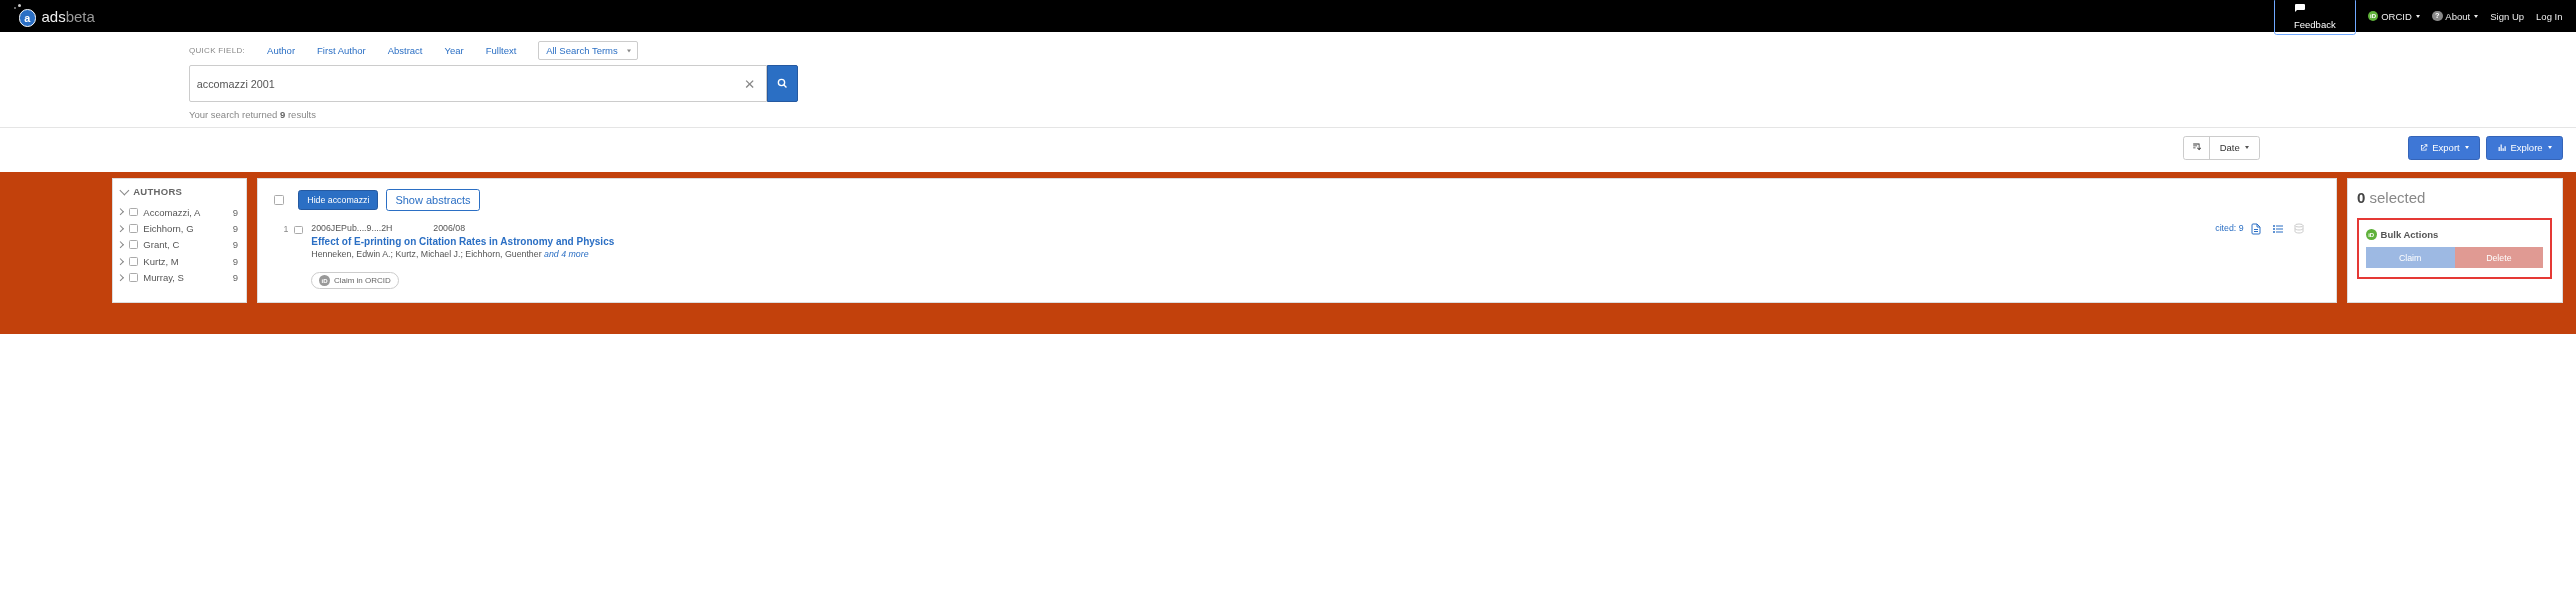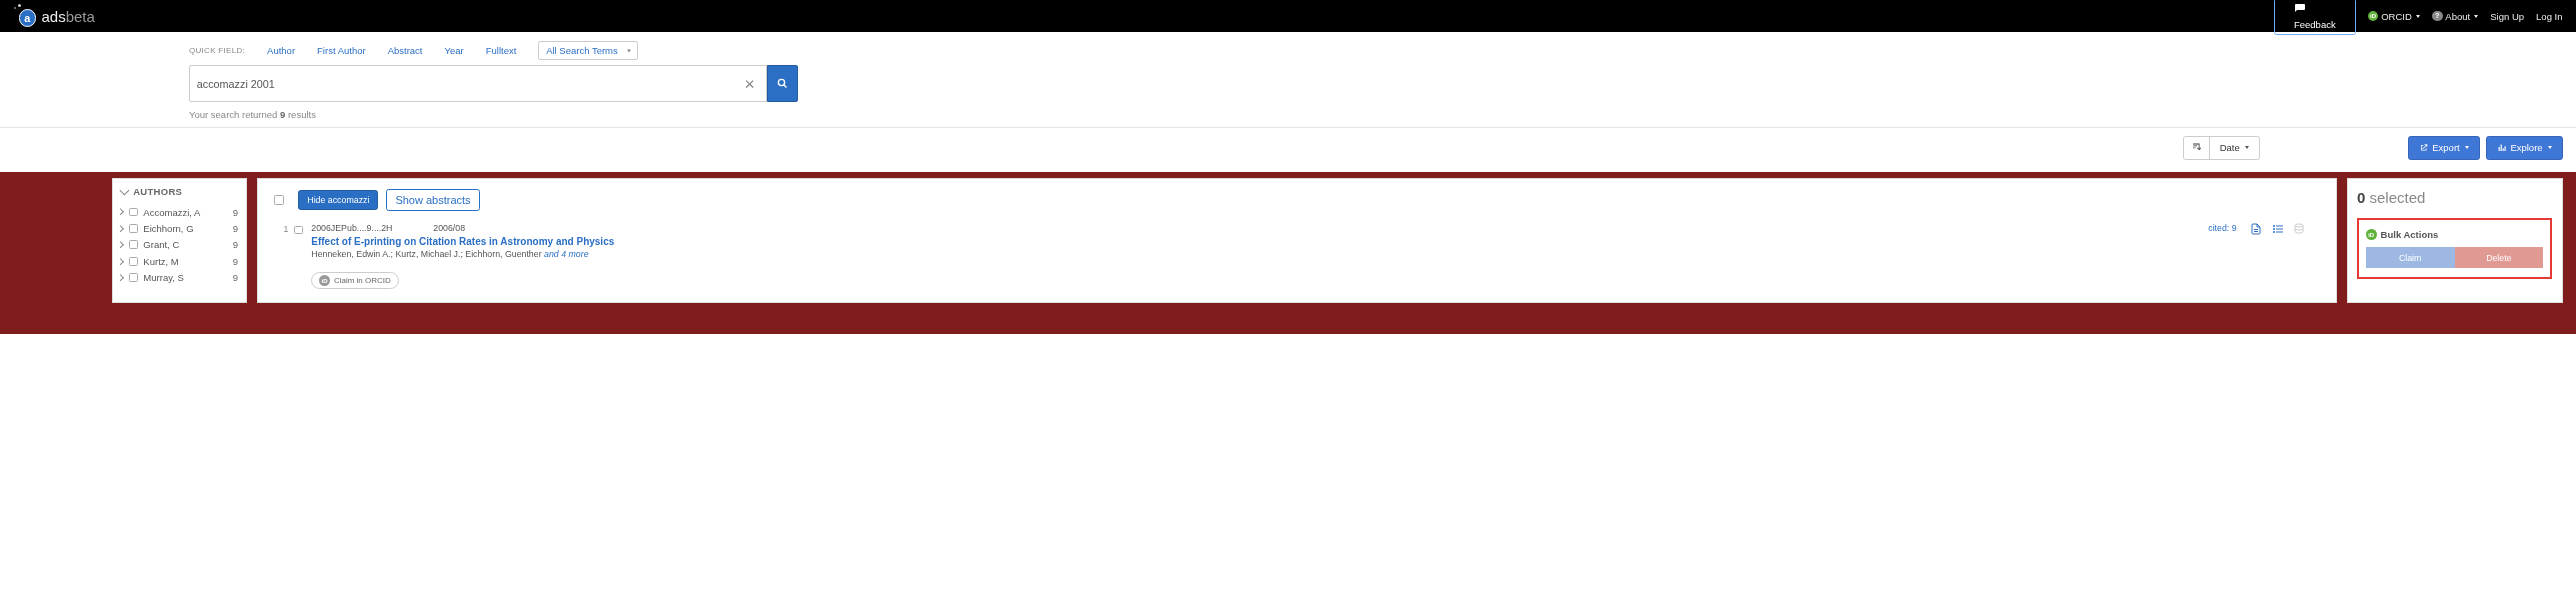--- a/index.html
+++ b/index.html
@@ -43,21 +43,21 @@
 
 
 .toolbar-row { display:flex; align-items:center; padding:8px 13.5px 12px; gap:6.8px; }
 .toolbar-spacer { flex:1; }
 .sort-group { display:flex; border:0.7px solid #ccc; border-radius:2.7px; overflow:hidden; }
 .sort-icon-btn { padding:5.4px 8px; border-right:0.7px solid #ccc; cursor:pointer; }
 .sort-label-btn { padding:5.4px 9.5px; cursor:pointer; display:flex; align-items:center; gap:4px; }
 .blue-btn { background:#3e77d6; color:#fff; padding:5.4px 9.5px; border-radius:2.7px; cursor:pointer; display:flex; align-items:center; gap:4px; border:0.7px solid #3564b8; }
 
 
-.body-bg { background:#7f1d1d; padding-top:6.8px; min-height:162px; }
+.body-bg { background:#c2410c; padding-top:6.8px; min-height:162px; }
 .body-grid { display:grid; grid-template-columns: 135px 1fr 216px; gap:9.5px; margin:0 13.5px; margin-left: 112px; }
 
 
 .authors-panel { background:#fff; border:0.7px solid #ddd; }
 .authors-header { padding:6.8px 8px; display:flex; align-items:center; gap:5.4px; color:#666; font-variant:small-caps; letter-spacing:0.3px; font-weight:bold; }
 .chev-down { display:inline-block; width:6.8px; height:6.8px; border-right:1.4px solid #888; border-bottom:1.4px solid #888; transform:rotate(45deg); margin-top:-2.7px; }
 .chev-right { display:inline-block; width:5.4px; height:5.4px; border-right:1.4px solid #888; border-bottom:1.4px solid #888; transform:rotate(-45deg); }
 .author-row { display:flex; align-items:center; padding:2.7px 8px 2.7px 5.4px; gap:5.4px; }
 .author-row .cb { width:8.8px; height:8.8px; border:0.7px solid #aaa; border-radius:1.4px; }
 .author-row .name { flex:1; color:#555; }
@@ -70,21 +70,21 @@
 .pill-btn-primary { background:#2b6fc4; color:#fff; padding:4px 8px; border-radius:2.7px; cursor:pointer; font-size:8.8px; border:0.7px solid #2559a0;}
 .pill-btn-outline { background:#fff; color:#2b6fc4; padding:4px 8px; border-radius:2.7px; cursor:pointer; font-size:11px; border:0.7px solid #2b6fc4; }
 
 .result-item { display:grid; grid-template-columns: 19px 12px 1fr 74px; gap:5.4px; align-items:start; }
 .result-num { color:#888; text-align:right; padding-top:1.4px; font-size:8.8px;}
 .result-cb { width:8.8px; height:8.8px; border:0.7px solid #aaa; border-radius:1.4px; margin-top:2.7px;}
 .result-main {}
 .result-meta { display:flex; gap:27px; color:#555; font-size:8.8px; margin-bottom:2.7px; align-items:center;}
 .result-meta .bibcode { color:#555; min-width:95px;}
 .result-meta .date { }
-.result-meta .cited { color:#2b6fc4; cursor:pointer; margin-left:auto; margin-right:8px;}
+.result-meta .cited { color:#2b6fc4; cursor:pointer; margin-left:auto; margin-right:1px;}
 .result-title { color:#2b6fc4; font-weight:bold; font-size:10px; margin-bottom:2.7px; cursor:pointer; }
 .result-authors { color:#555; font-size:8.8px; }
 .result-authors .more { color:#2b6fc4; font-style:italic; cursor:pointer; }
 .claim-pill { display:inline-flex; align-items:center; gap:4px; border:0.7px solid #ccc; border-radius:9.5px; padding:2px 6.8px; margin-top:13px; cursor:pointer; color:#666; font-size:8px;}
 .claim-pill .orcid-badge { background:#999; }
 
 .result-icons { display:flex; gap:9.5px; color:#2b6fc4; font-size:12px; padding-top:0; }
 .result-icons .disabled { color:#ccc; }
 .icon-svg { width:12px; height:12px; }
 

